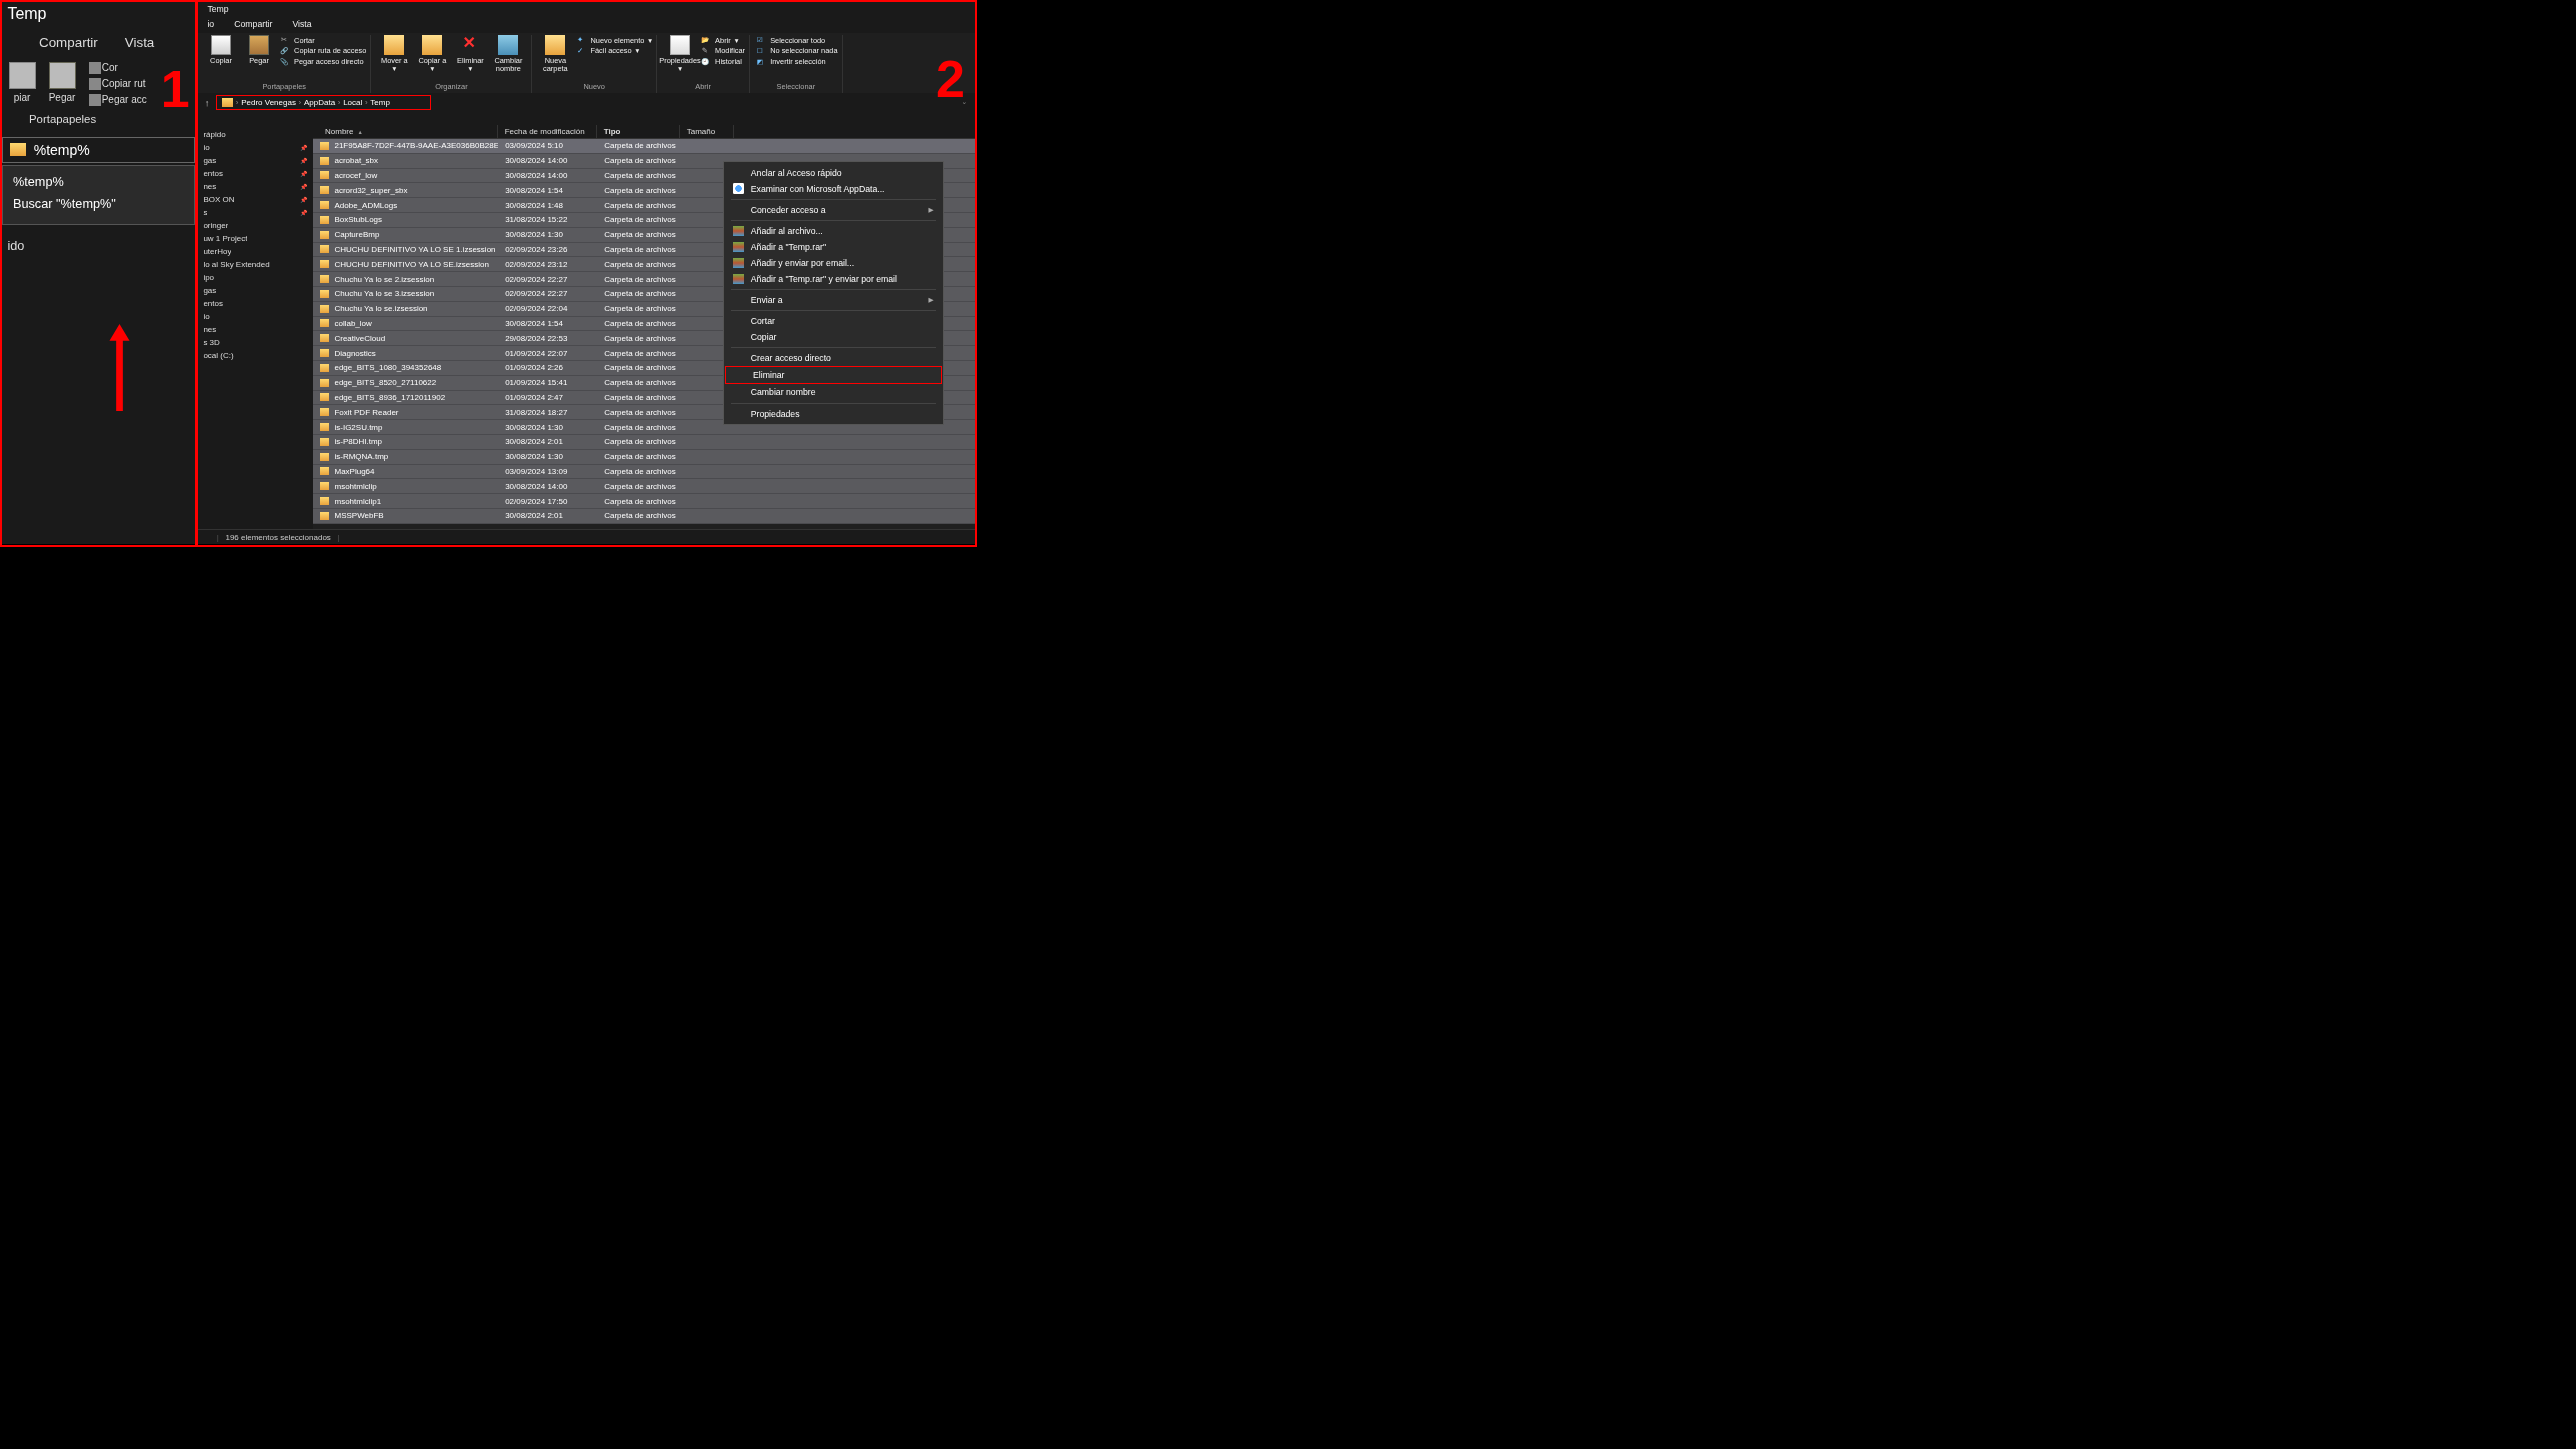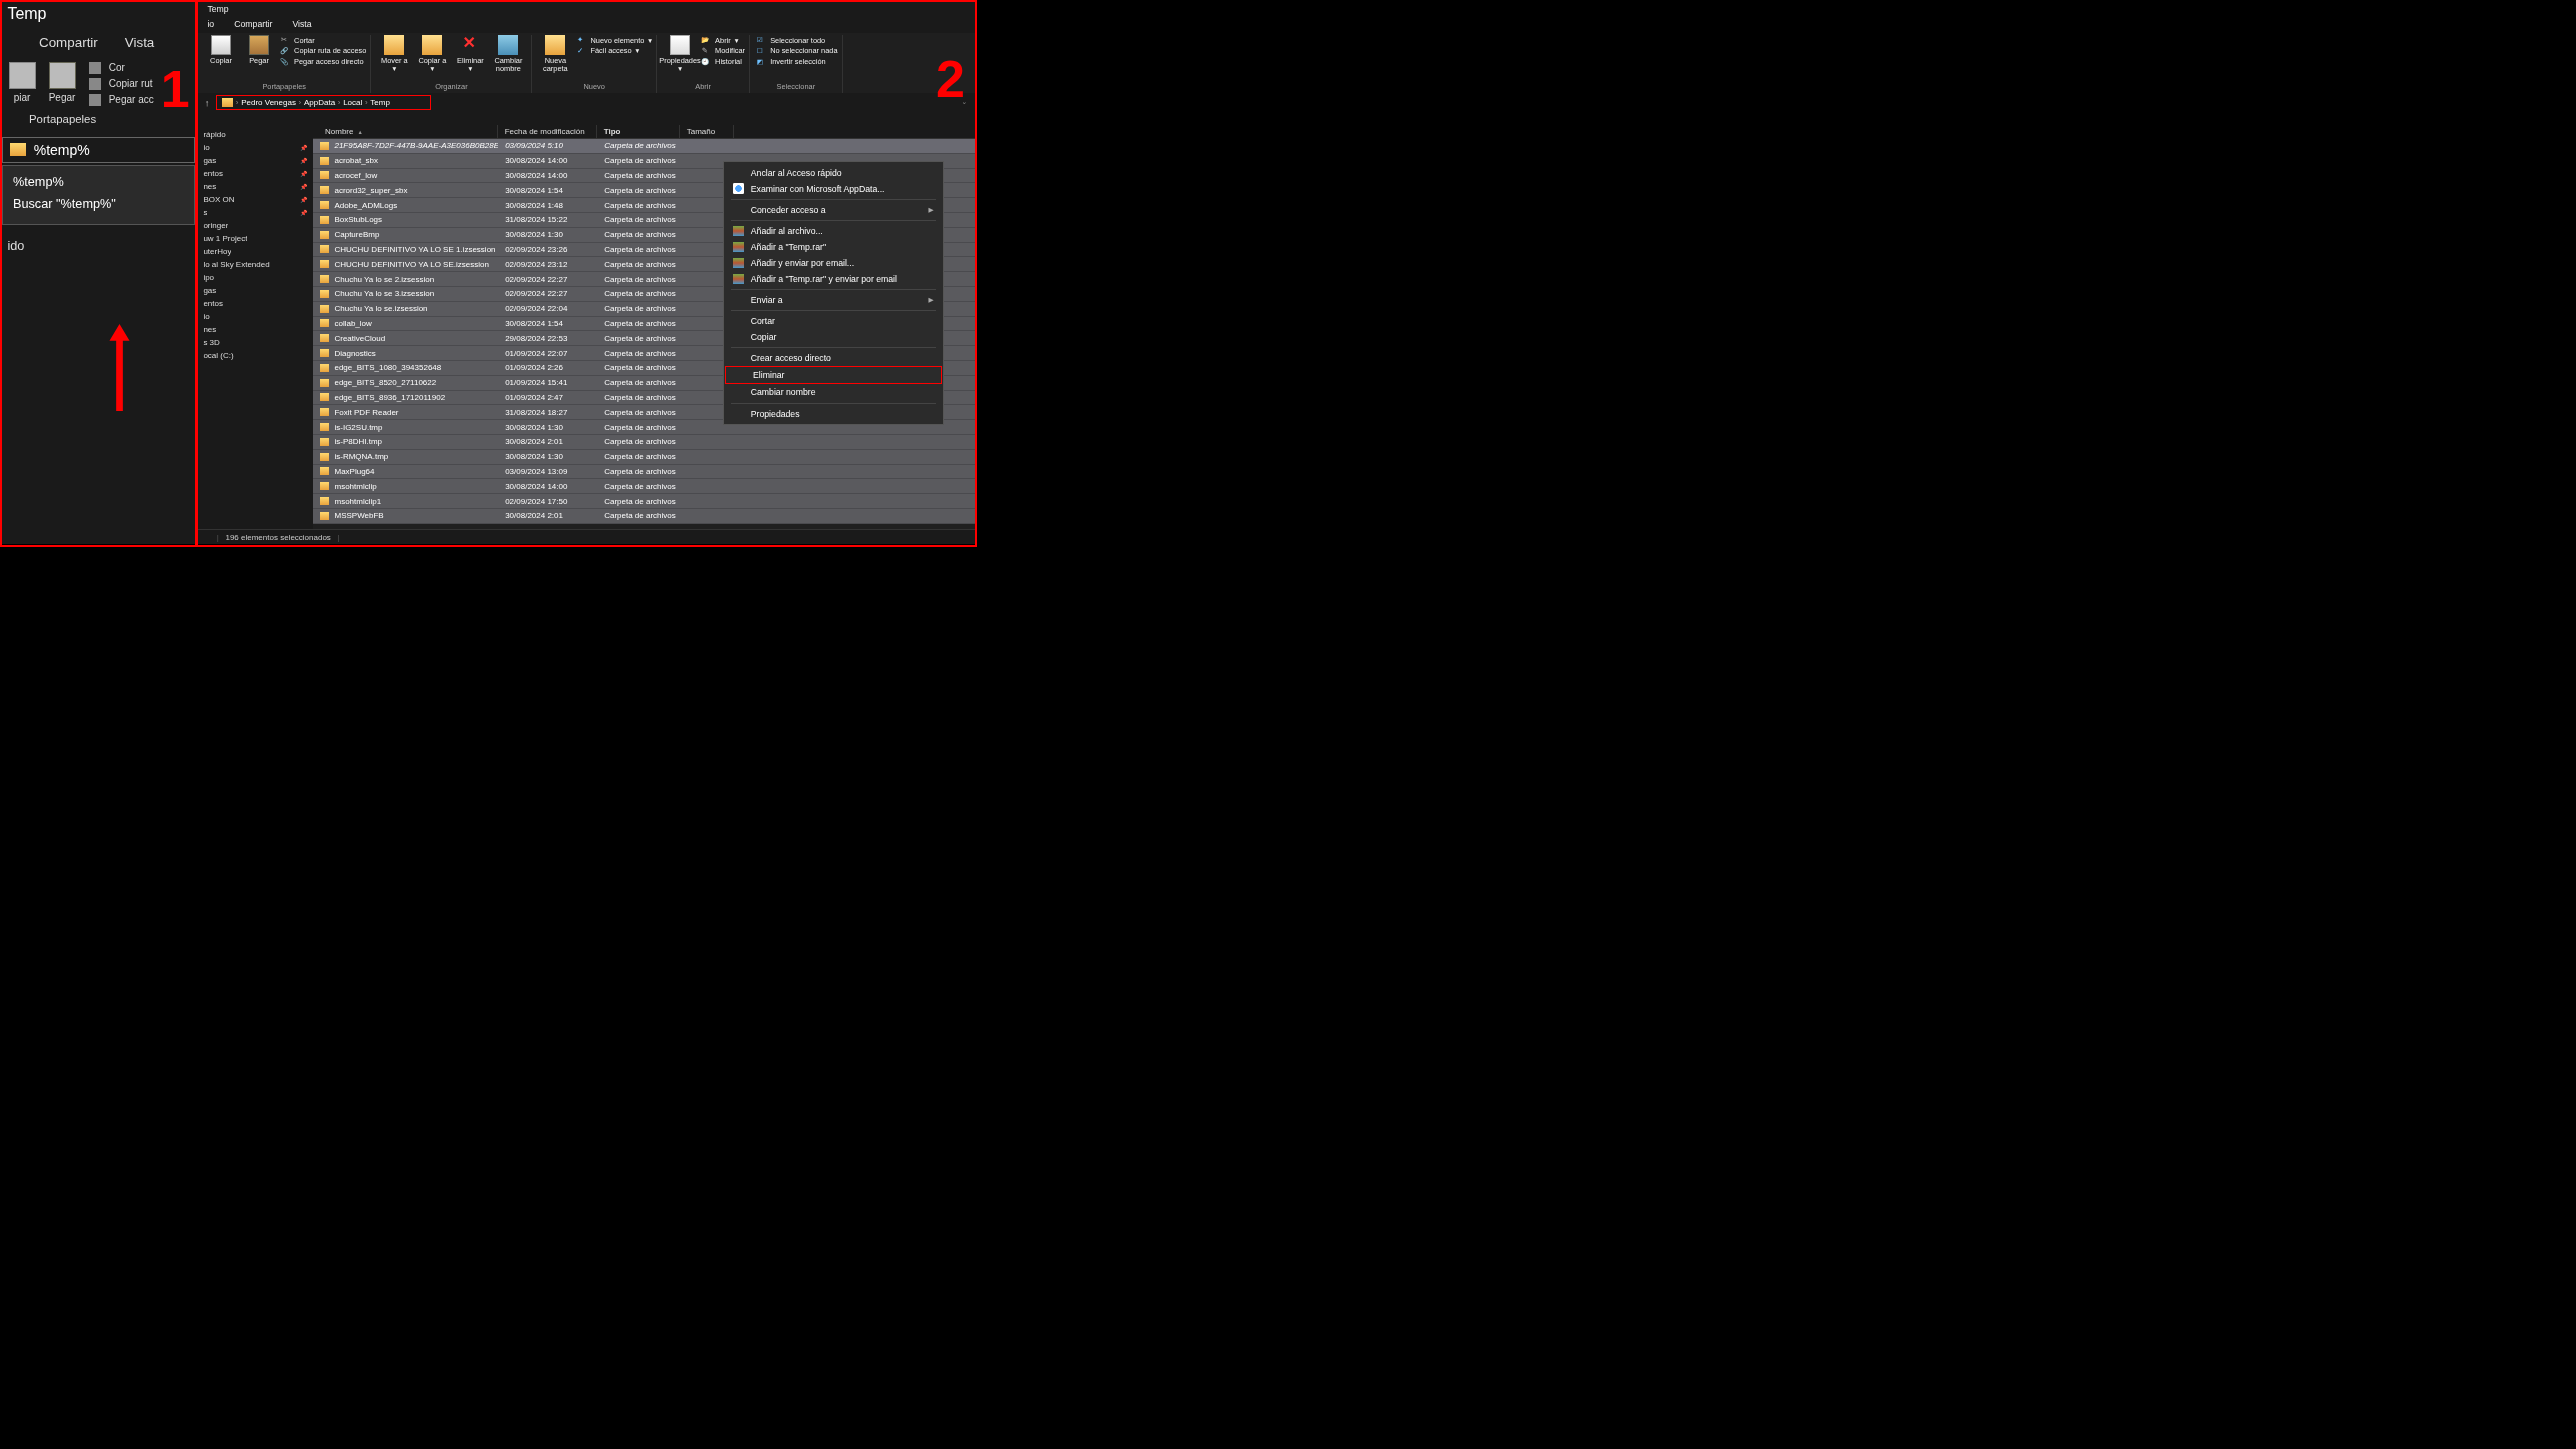--- a/index.html
+++ b/index.html
@@ -6,21 +6,21 @@
 body { background: #000; width: 977px; height: 547px; position: relative; overflow: hidden; border: 2.7px solid #ff0000; }
 
 
 .panel1 { position: absolute; left: 0; top: 0; width: 193px; height: 542px; background: #1a1a1a; color: #fff; overflow: hidden; }
 .p1-title { font-size: 16px; color: #fff; padding: 3.4px 5.4px; }
 .p1-tabs { display: flex; gap: 27px; padding: 8px 20px 6.7px 37px; font-size: 13.4px; color: #ddd; }
 .p1-ribbon { display: flex; align-items: flex-start; padding: 5.4px 0 0 0; }
 .p1-bigbtn { display: flex; flex-direction: column; align-items: center; width: 40px; font-size: 10px; color: #ddd; }
 .p1-bigbtn .ic { width: 27px; height: 27px; background: #bbb; margin-bottom: 2.7px; }
 .p1-smallbtns { display: flex; flex-direction: column; gap: 4px; margin-left: 6.7px; font-size: 10px; color: #ddd; }
-.p1-smallrow { display: flex; align-items: center; gap: 8px; }
+.p1-smallrow { display: flex; align-items: center; gap: 1px; }
 .p1-smallrow .sic { width: 12px; height: 12px; background: #888; }
 .p1-section { font-size: 11.4px; color: #ddd; padding: 6.7px 27px 10px; }
 .p1-addr { background: #1a1a1a; border: 0.7px solid #666; display: flex; align-items: center; padding: 4px 6.7px; margin: 2px 0px; }
 .p1-addr .fic { width: 16px; height: 13.4px; background: linear-gradient(#ffd970,#e8a33d); margin-right: 8px; }
 .p1-addr span { font-size: 14px; color: #fff; }
 .p1-dropdown { background: #2b2b2b; border: 0.7px solid #555; margin: 0 0px; padding: 5.4px 10px 9.4px; }
 .p1-drop-item { font-size: 12.7px; color: #fff; padding: 4px 0; }
 .p1-side { font-size: 12.7px; color: #ddd; padding: 13.4px 5.4px; }
 .p1-arrow { position: absolute; left: 104px; top: 322px; color: #ff0000; font-size: 20px; }
 .p1-arrow svg { width: 27px; height: 87px; }
@@ -79,21 +79,21 @@
 
 .p2-files { flex: 1; background: #1f1f1f; position: relative; }
 .p2-cols { display: flex; background: #1a1a1a; font-size: 8px; color: #ddd; border-bottom: 0.7px solid #333; }
 .p2-cols div { padding: 2px 6.7px; border-right: 0.7px solid #333; }
 .c-name { width: 185px; display:flex; align-items:center; gap:4px; padding-left: 12px !important; }
 .c-date { width: 99px; }
 .c-type { width: 83px; font-weight: bold; }
 .c-size { width: 54px; }
 .p2-rows { overflow: hidden; }
 .frow { display: flex; font-size: 8px; color: #fff; background: #5a5a5e; border-bottom: 0.7px solid #4a4a4e; align-items: center; height: 14.8px; }
-.frow:first-child { background: #6a6a72; font-style: italic; }
+.frow:first-child { background: #6a6a72; }
 .frow .fic { width: 9.4px; height: 8px; background: linear-gradient(#ffd970,#e8a33d); margin: 0 5.4px 0 6.7px; flex-shrink: 0; }
 .frow .fn { width: 164px; white-space: nowrap; overflow: hidden; }
 .frow .fd { width: 99px; padding-left: 6.7px; }
 .frow .ft { width: 83px; padding-left: 6.7px; }
 .frow .fs { width: 54px; }
 
 .p2-status { position: absolute; bottom: 0; left: 0; right: 0; height: 14.8px; background: #1a1a1a; border-top: 0.7px solid #333; font-size: 8px; color: #ccc; display: flex; align-items: center; padding-left: 12px; }
 .p2-status .sep2 { color:#555; margin: 0 6.7px; }
 
 

